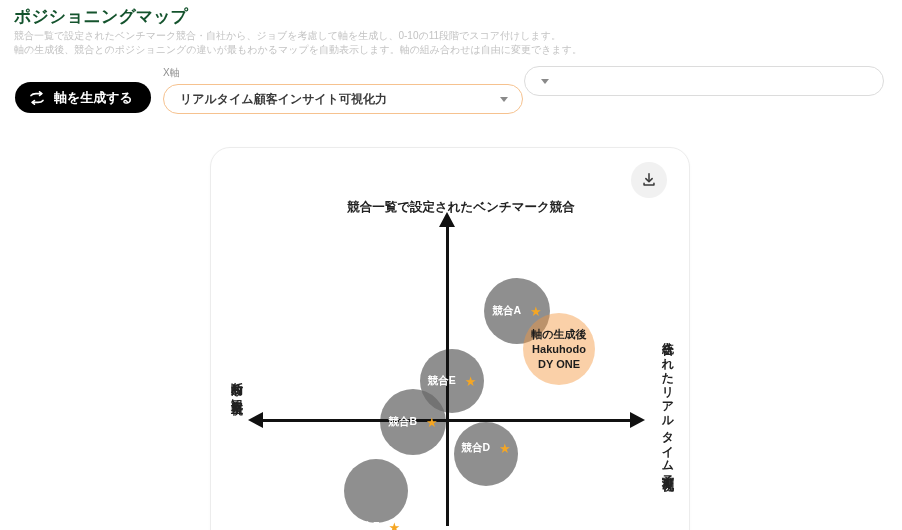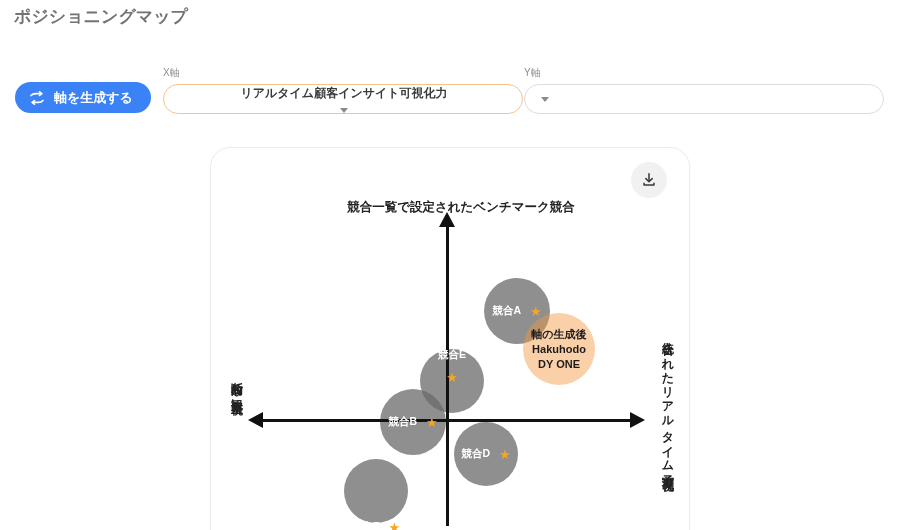--- a/index.html
+++ b/index.html
@@ -2,38 +2,38 @@
 <html><head>
 <meta charset="utf-8">
 <style>
   * { margin:0; padding:0; box-sizing:border-box; }
   html,body { background:#fff; }
   .viewport {
     position:relative; width:902px; height:530px; overflow:hidden;
     background:#fff; font-family:"Liberation Sans","DejaVu Sans",sans-serif;
   }
   
-  .page-title { position:absolute; left:14px; top:5px; font-size:17px; font-weight:700; color:#737373; }
+  .page-title { position:absolute; left:14px; top:5px; font-size:17px; font-weight:700; color:#14532d; }
   .page-desc  { position:absolute; left:14px; top:29px; font-size:10px; line-height:14px; color:#c3c3c3; }
   
   .gen-btn {
     position:absolute; left:15px; top:82px; height:31px; padding:0 18px 0 14px;
     display:flex; align-items:center; gap:9px;
-    background:#3b82f6; border:none; border-radius:17px; cursor:pointer;
+    background:#000000; border:none; border-radius:17px; cursor:pointer;
     color:#fff; font-size:13px; font-weight:700; font-family:inherit;
   }
   .axis-group { position:absolute; top:66px; }
   .axis-group.x { left:148px;margin-left:15px; } .axis-group.y { left:524px; }
   .axis-label { font-size:10px; color:#8f8f8f; margin-bottom:4px; }
   .select-box {
     width:360px; height:30px; border-radius:16px; background:#fff;
     display:flex; align-items:center; justify-content:space-between;
     padding:0 14px 0 16px; cursor:pointer;
   }
-  .select-box.x-style { border:1px solid #f6c28f;flex-direction:column; }
+  .select-box.x-style { border:1px solid #f6c28f; }
   .select-box.y-style { border:1px solid #dcdcdc; }
   .select-value { font-size:12px; font-weight:700; color:#3a3a3a; }
   .chevron { width:0; height:0; border-left:4px solid transparent; border-right:4px solid transparent; border-top:5px solid #8a8a8a; }
   
   .chart-card {
     position:absolute; left:210px; top:147px; width:480px; height:410px;
     background:#fff; border:1px solid #ececec; border-radius:20px;
     box-shadow:0 1px 3px rgba(0,0,0,0.03);
   }
   .download-btn {
@@ -76,20 +76,24 @@
     position:absolute; width:100px; text-align:center;
     font-size:11px; font-weight:700; color:#1c1c1c; line-height:1.35;
   }
 </style>
 </head>
 <body>
 
 <div class="viewport">
 
   <div class="page-title">ポジショニングマップ</div>
+  <div class="page-desc">
+    <div>競合一覧で設定されたベンチマーク競合・自社から、ジョブを考慮して軸を生成し、0-10の11段階でスコア付けします。</div>
+    <div>軸の生成後、競合とのポジショニングの違いが最もわかるマップを自動表示します。軸の組み合わせは自由に変更できます。</div>
+  </div>
 
   <button class="gen-btn">
     <span style="display:flex;">
       <svg width="16" height="14" viewBox="0 0 16 14" fill="none" stroke="#fff" stroke-width="1.6" stroke-linecap="round" stroke-linejoin="round">
         <path d="M2 4.6 C3.2 3 5 2.6 7 2.6 H12.6"></path>
         <path d="M10.6 0.8 L12.8 2.6 L10.6 4.4"></path>
         <path d="M14 9.4 C12.8 11 11 11.4 9 11.4 H3.4"></path>
         <path d="M5.4 9.6 L3.2 11.4 L5.4 13.2"></path>
       </svg>
     </span>
@@ -98,21 +102,20 @@
 
   <div class="axis-group x">
     <div class="axis-label">X軸</div>
     <div class="select-box x-style">
       <span class="select-value">リアルタイム顧客インサイト可視化力</span>
       <span class="chevron"></span>
     </div>
   </div>
 
   <div class="axis-group y">
-    <div class="axis-label">Y軸</div>
     <div class="select-box y-style">
       <span class="chevron"></span>
     </div>
   </div>
 
   <div class="chart-card">
 
     <button class="download-btn">
       <span style="display:flex;">
         <svg width="18" height="18" viewBox="0 0 20 20" fill="none" stroke="#3a3a3a" stroke-width="1.7" stroke-linecap="round" stroke-linejoin="round">
@@ -144,29 +147,29 @@
 
       <div class="layer-labels">
         <div class="top-axis-label">競合一覧で設定されたベンチマーク競合</div>
         <div class="side-axis-label left-axis-label">断片的な観察重視</div>
         <div class="side-axis-label right-axis-label">統合されたリアルタイム予測可視化</div>
 
         <div class="bubble-label" style="left:261px; top:153px;">
           <span>競合A</span>
             <span class="star">★</span>
         </div>
-        <div class="bubble-label" style="left:196px; top:208px;flex-direction:column;">
+        <div class="bubble-label" style="left:196px; top:223px;">
           <span>競合E</span>
             <span class="star">★</span>
         </div>
         <div class="bubble-label" style="left:157px; top:264px;">
           <span>競合B</span>
             <span class="star">★</span>
         </div>
-        <div class="bubble-label" style="left:230px; top:296px;">
+        <div class="bubble-label" style="left:230px; top:290px;">
           <span>競合D</span>
             <span class="star">★</span>
         </div>
         <div class="bubble-label" style="left:120px; top:333px;margin-top:36px;">
           <span>競合F</span>
             <span class="star">★</span>
         </div>
 
         <div class="company-label" style="left:298px; top:179px;">
           <div>軸の生成後</div>

